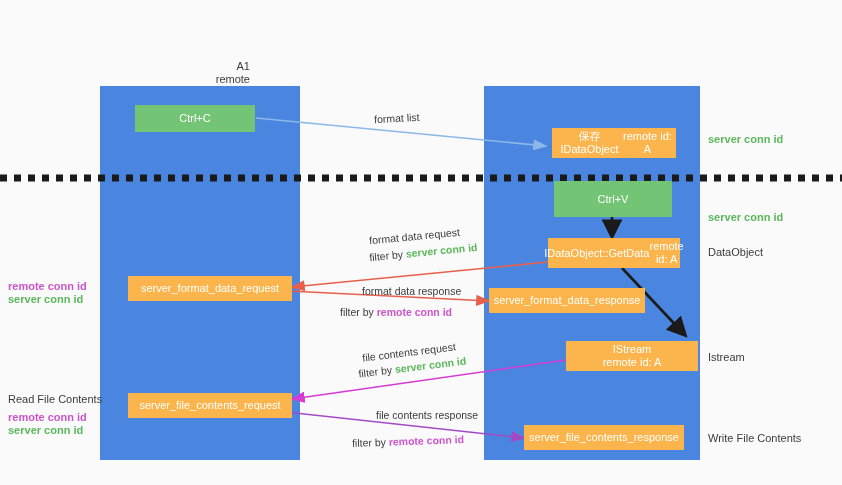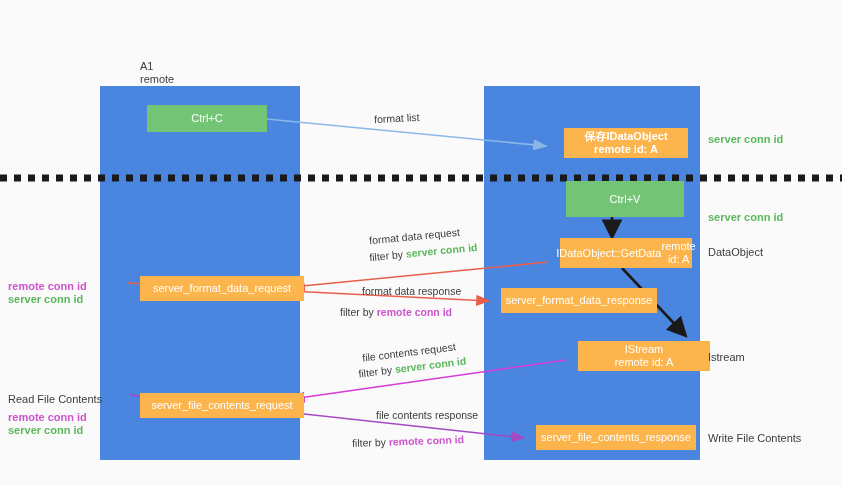--- a/index.html
+++ b/index.html
@@ -14,35 +14,34 @@
   #stage{position:absolute;inset:0;}
 
   
   .title{
     position:absolute;top:8px;left:0;width:842px;
     text-align:center;font-size:15px;line-height:20px;color:#3c3c3c;
   }
 
   
   .lane-head{
-    position:absolute;text-align:left;font-size:11px;line-height:13px;color:#3c3c3c;
+    position:absolute;text-align:right;font-size:11px;line-height:13px;color:#3c3c3c;
   }
 
   
   .lane{position:absolute;background:#4a86e0;}
 
   
   .box{
     position:absolute;
     display:flex;align-items:center;justify-content:center;
     text-align:center;
     color:#ffffff;font-size:11px;line-height:13px;
     box-sizing:border-box;
     padding:2px 4px;
-    margin-left:12px;
   }
   .box.green{background:#74c476;}
   .box.orange{background:#fcb44c;}
   .box .l2{display:block;}
 
   
   .sidelabel{position:absolute;font-size:11px;line-height:14px;}
   .c-green{color:#5cb85c;font-weight:bold;}
   .c-purple{color:#cc55cc;font-weight:bold;}
   .c-dark{color:#3c3c3c;}
@@ -121,21 +120,21 @@
       <line x1="0" y1="4" x2="842" y2="4" stroke="#1a1a1a" stroke-width="7" stroke-dasharray="7 7"></line>
     </svg>
   </div>
 
   <div class="box green" style="left:135px;top:105px;width:120px;height:27px;">Ctrl+C</div>
 
   <div class="box orange" style="left:128px;top:393px;width:164px;height:25px;">server_file_contents_request</div>
 
   <div class="box orange" style="left:128px;top:276px;width:164px;height:25px;">server_format_data_request</div>
 
-  <div class="box orange" style="left:552px;top:128px;width:124px;height:30px;flex-direction:column;font-weight:bold;">
+  <div class="box orange" style="left:552px;top:128px;width:124px;height:30px;flex-direction:row;">
     <span class="l2">保存IDataObject</span>
     <span class="l2">remote id: A</span>
   </div>
 
   <div class="box green" style="left:554px;top:181px;width:118px;height:36px;">Ctrl+V</div>
 
   <div class="box orange" style="left:548px;top:238px;width:132px;height:30px;flex-direction:row;">
     <span class="l2">IDataObject::GetData</span>
     <span class="l2">remote id: A</span>
   </div>

